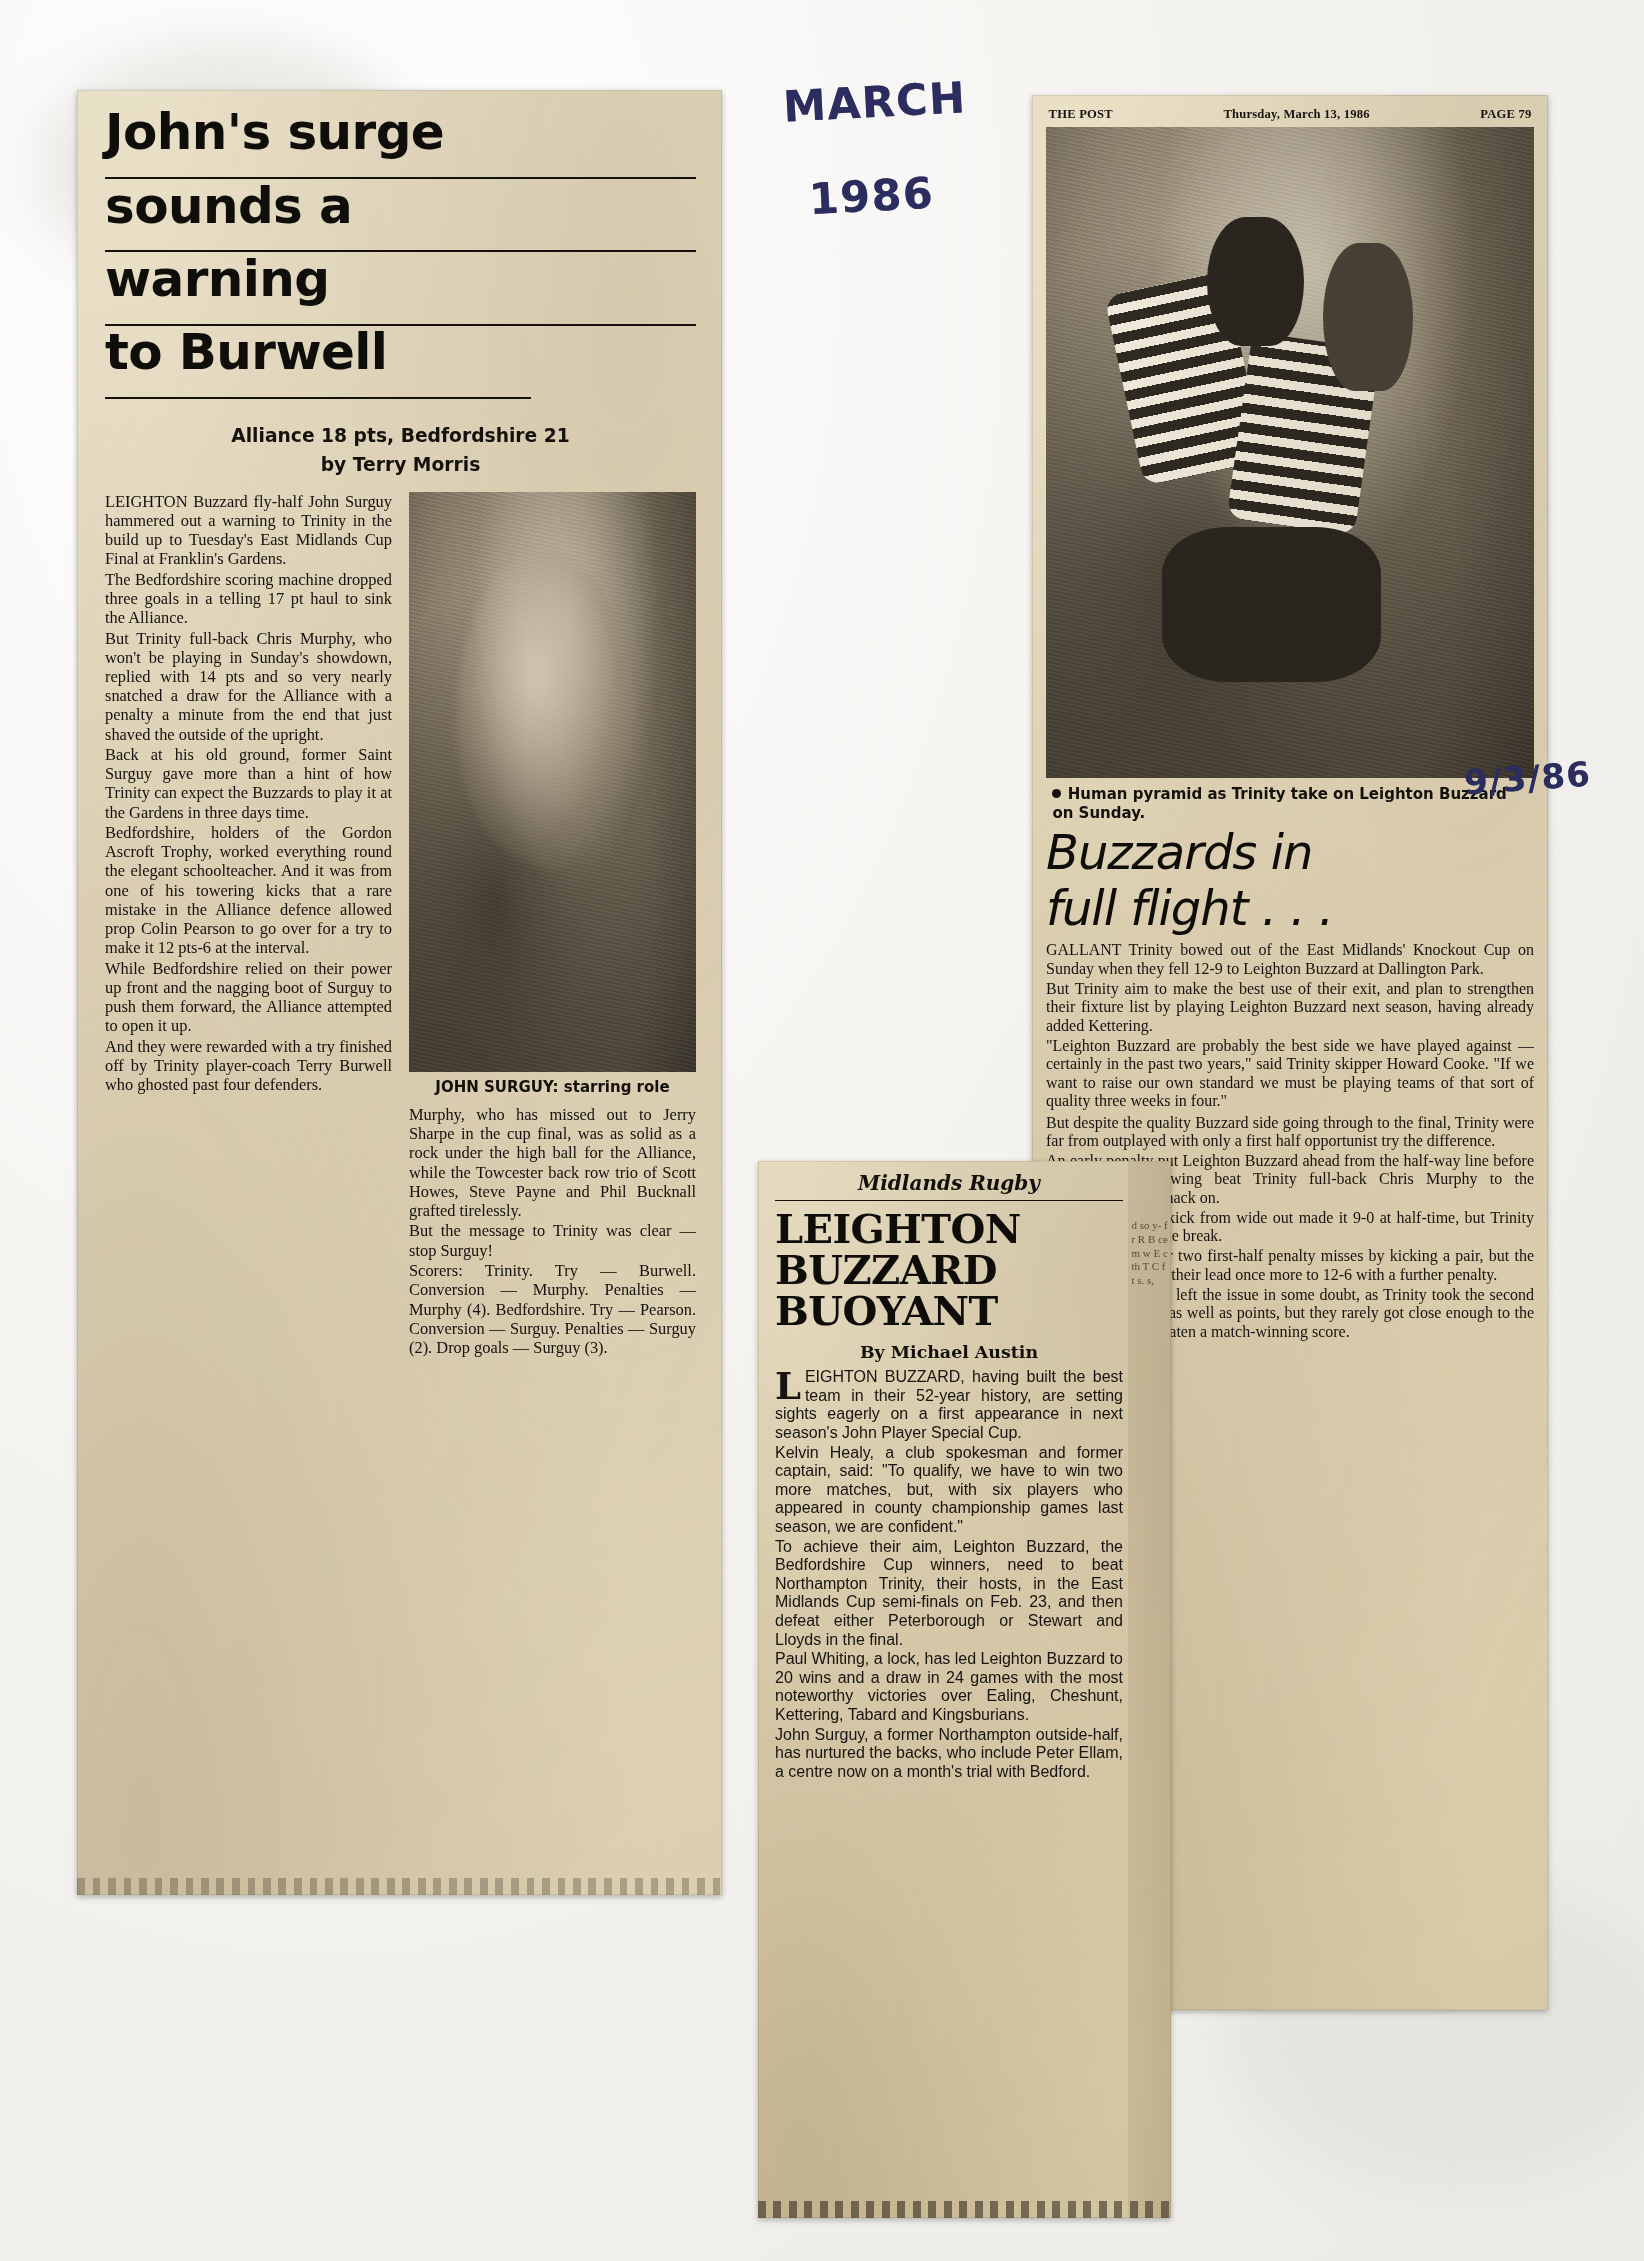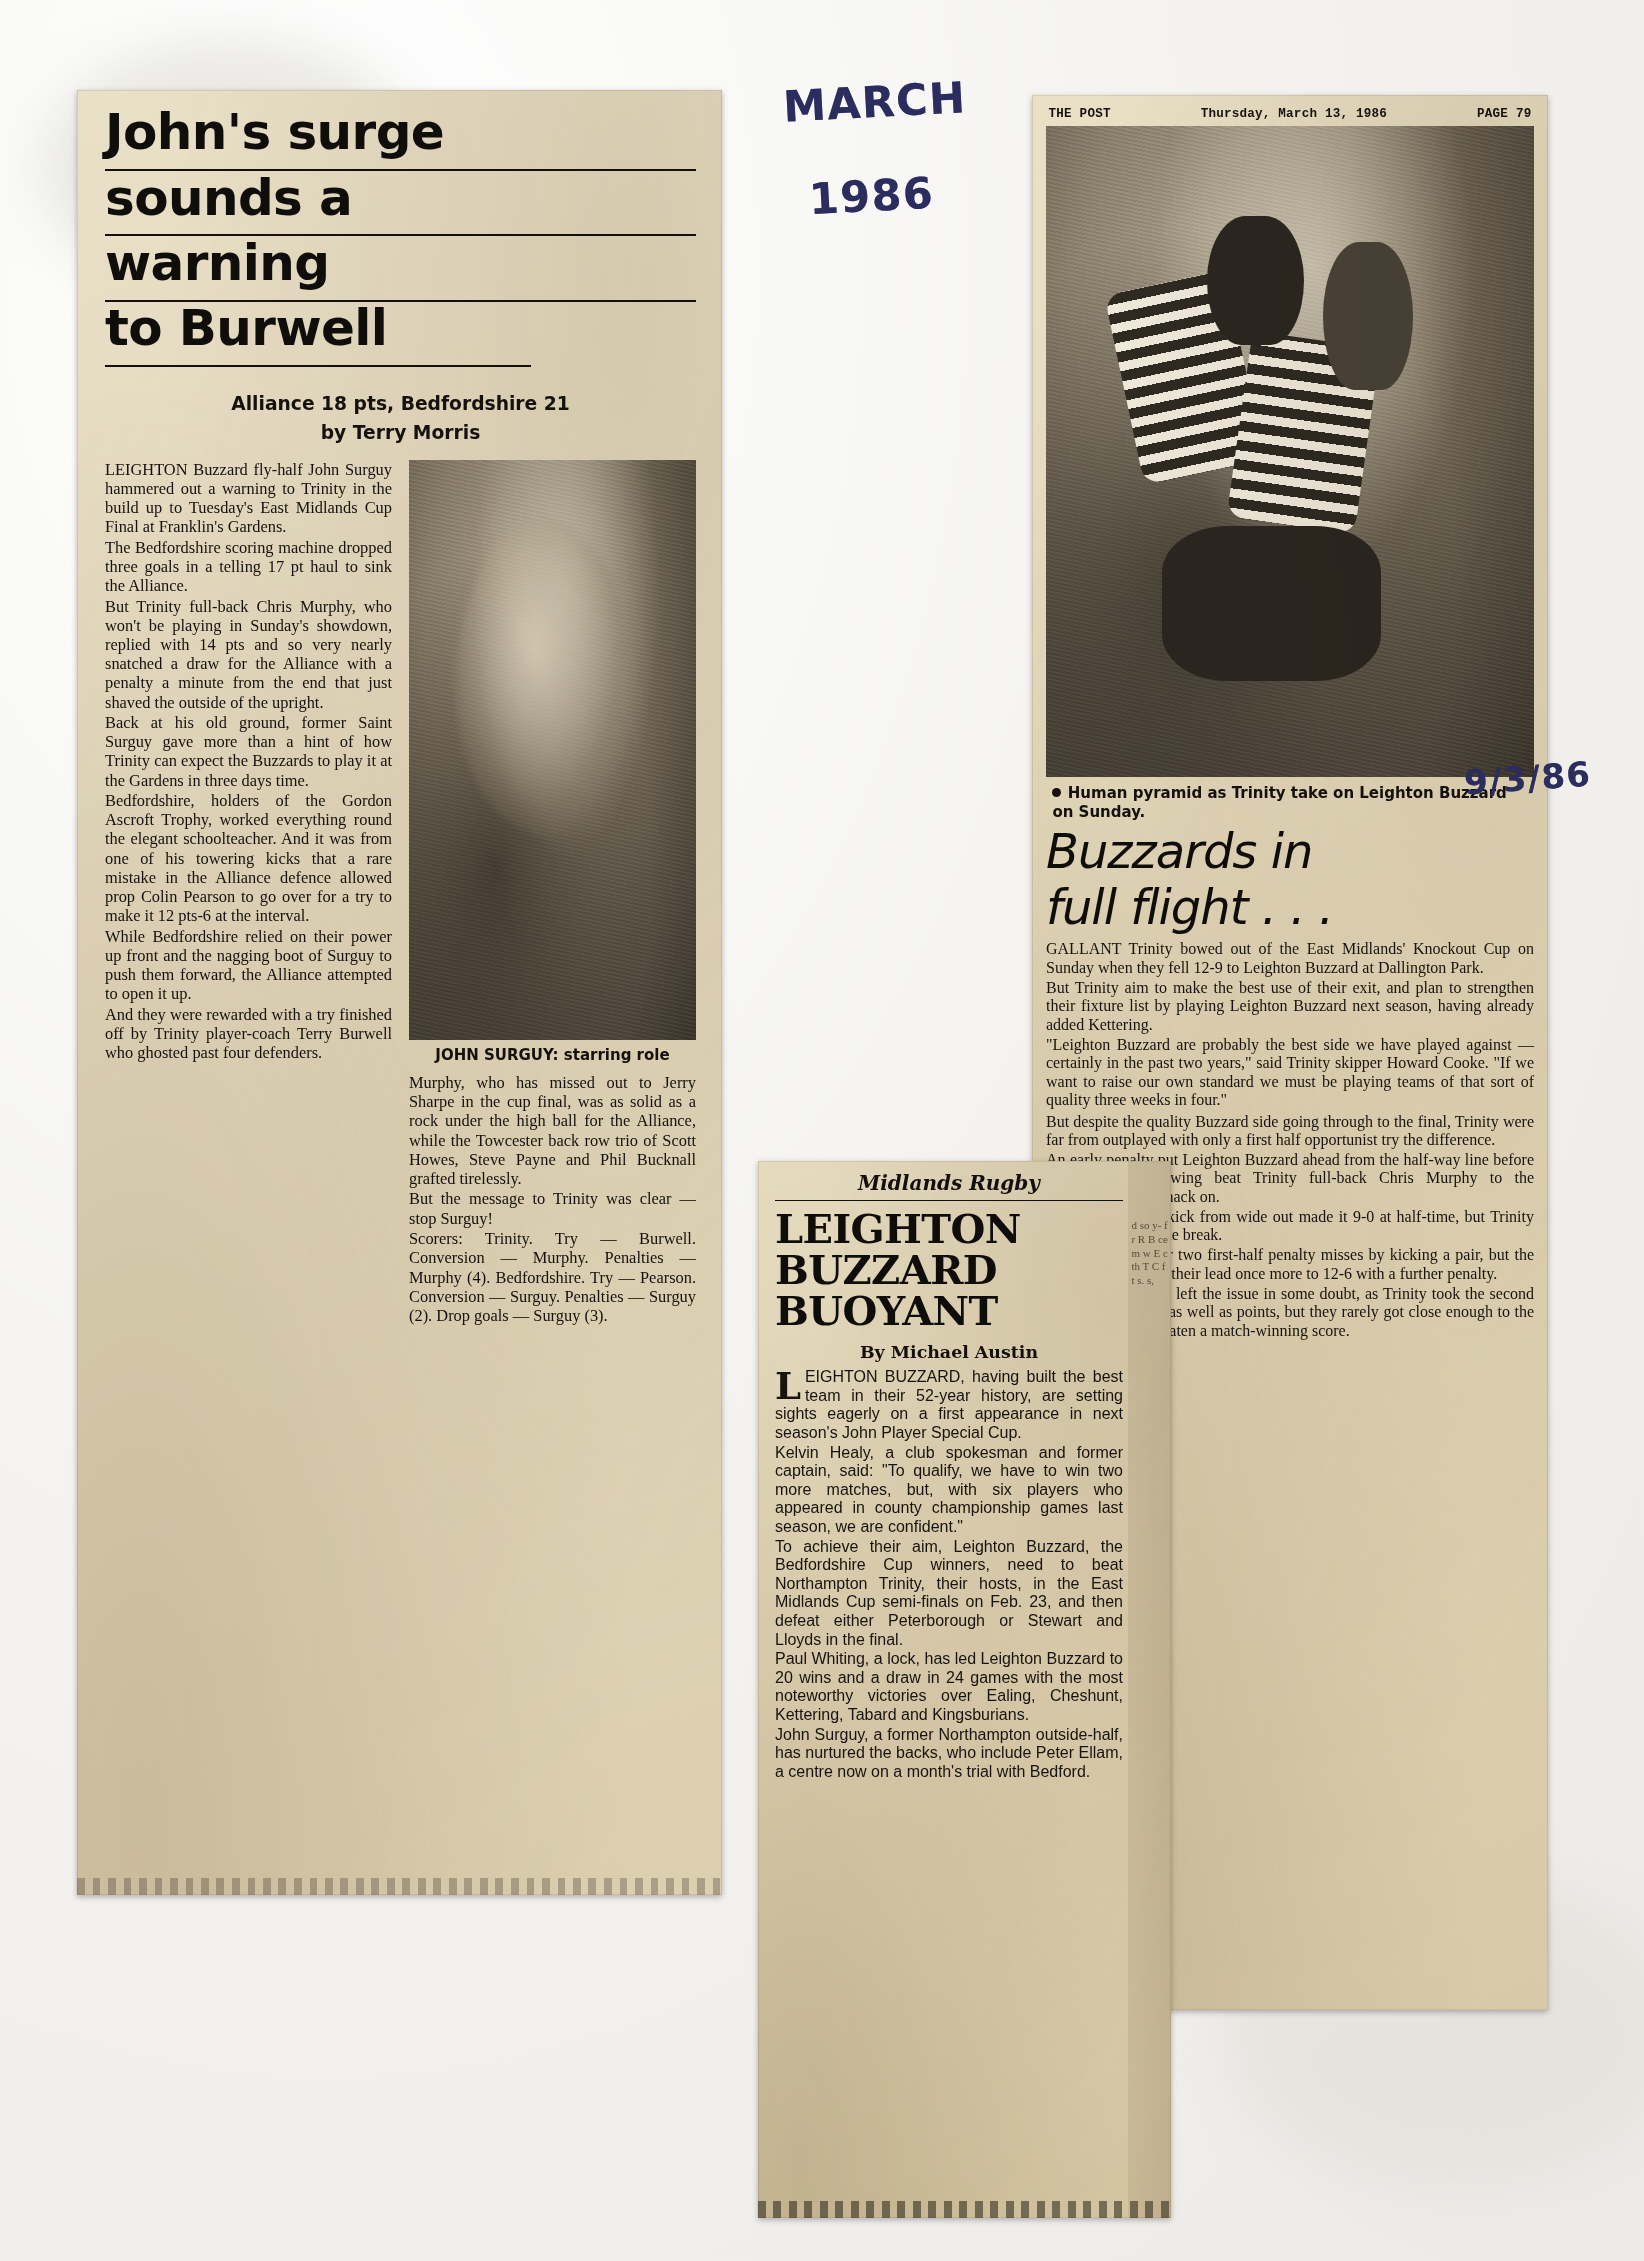--- a/index.html
+++ b/index.html
@@ -54,21 +54,21 @@
   
   #clip-john {
     left: 77px; top: 90px; width: 645px; height: 1805px;
     background: linear-gradient(160deg,#e9e0c8 0%, #e3d8bd 40%, #dccfb0 100%);
     padding: 0;
   }
   #clip-john .inner { padding: 19.3px 26px 19.3px 28px; }
 
   .hl-line {
     border-bottom: 2.6px solid #14110d;
-    padding-bottom: 12px;
+    padding-bottom: 20px;
     margin-bottom: 3.9px;
   }
   .headline-john {
     font-family: "DejaVu Sans", sans-serif;
     font-weight: bold;
     font-size: 50px;
     line-height: .95;
     letter-spacing: -0.6px;
     color: #100e0b;
   }
@@ -131,21 +131,21 @@
     color: #14110d;
   }
 
   
   #clip-post {
     left: 1032px; top: 95px; width: 516px; height: 1915px;
     background: linear-gradient(155deg,#e9e0c6 0%, #e2d6b8 45%, #d8caa8 100%);
   }
   #clip-post .inner { padding: 11.6px 14px 14px 14px; }
   .post-masthead {
-    font-family: Liberation Mono, monospace;
+    font-family: Liberation Serif, serif;
     font-size: 12.6px;
     font-weight: bold;
     letter-spacing: 0.2px;
     display: flex;
     justify-content: space-between;
     gap: 6.4px;
     color: #161310;
     padding: 0 2.6px 5.2px;
   }
   .headline-buzzards {

